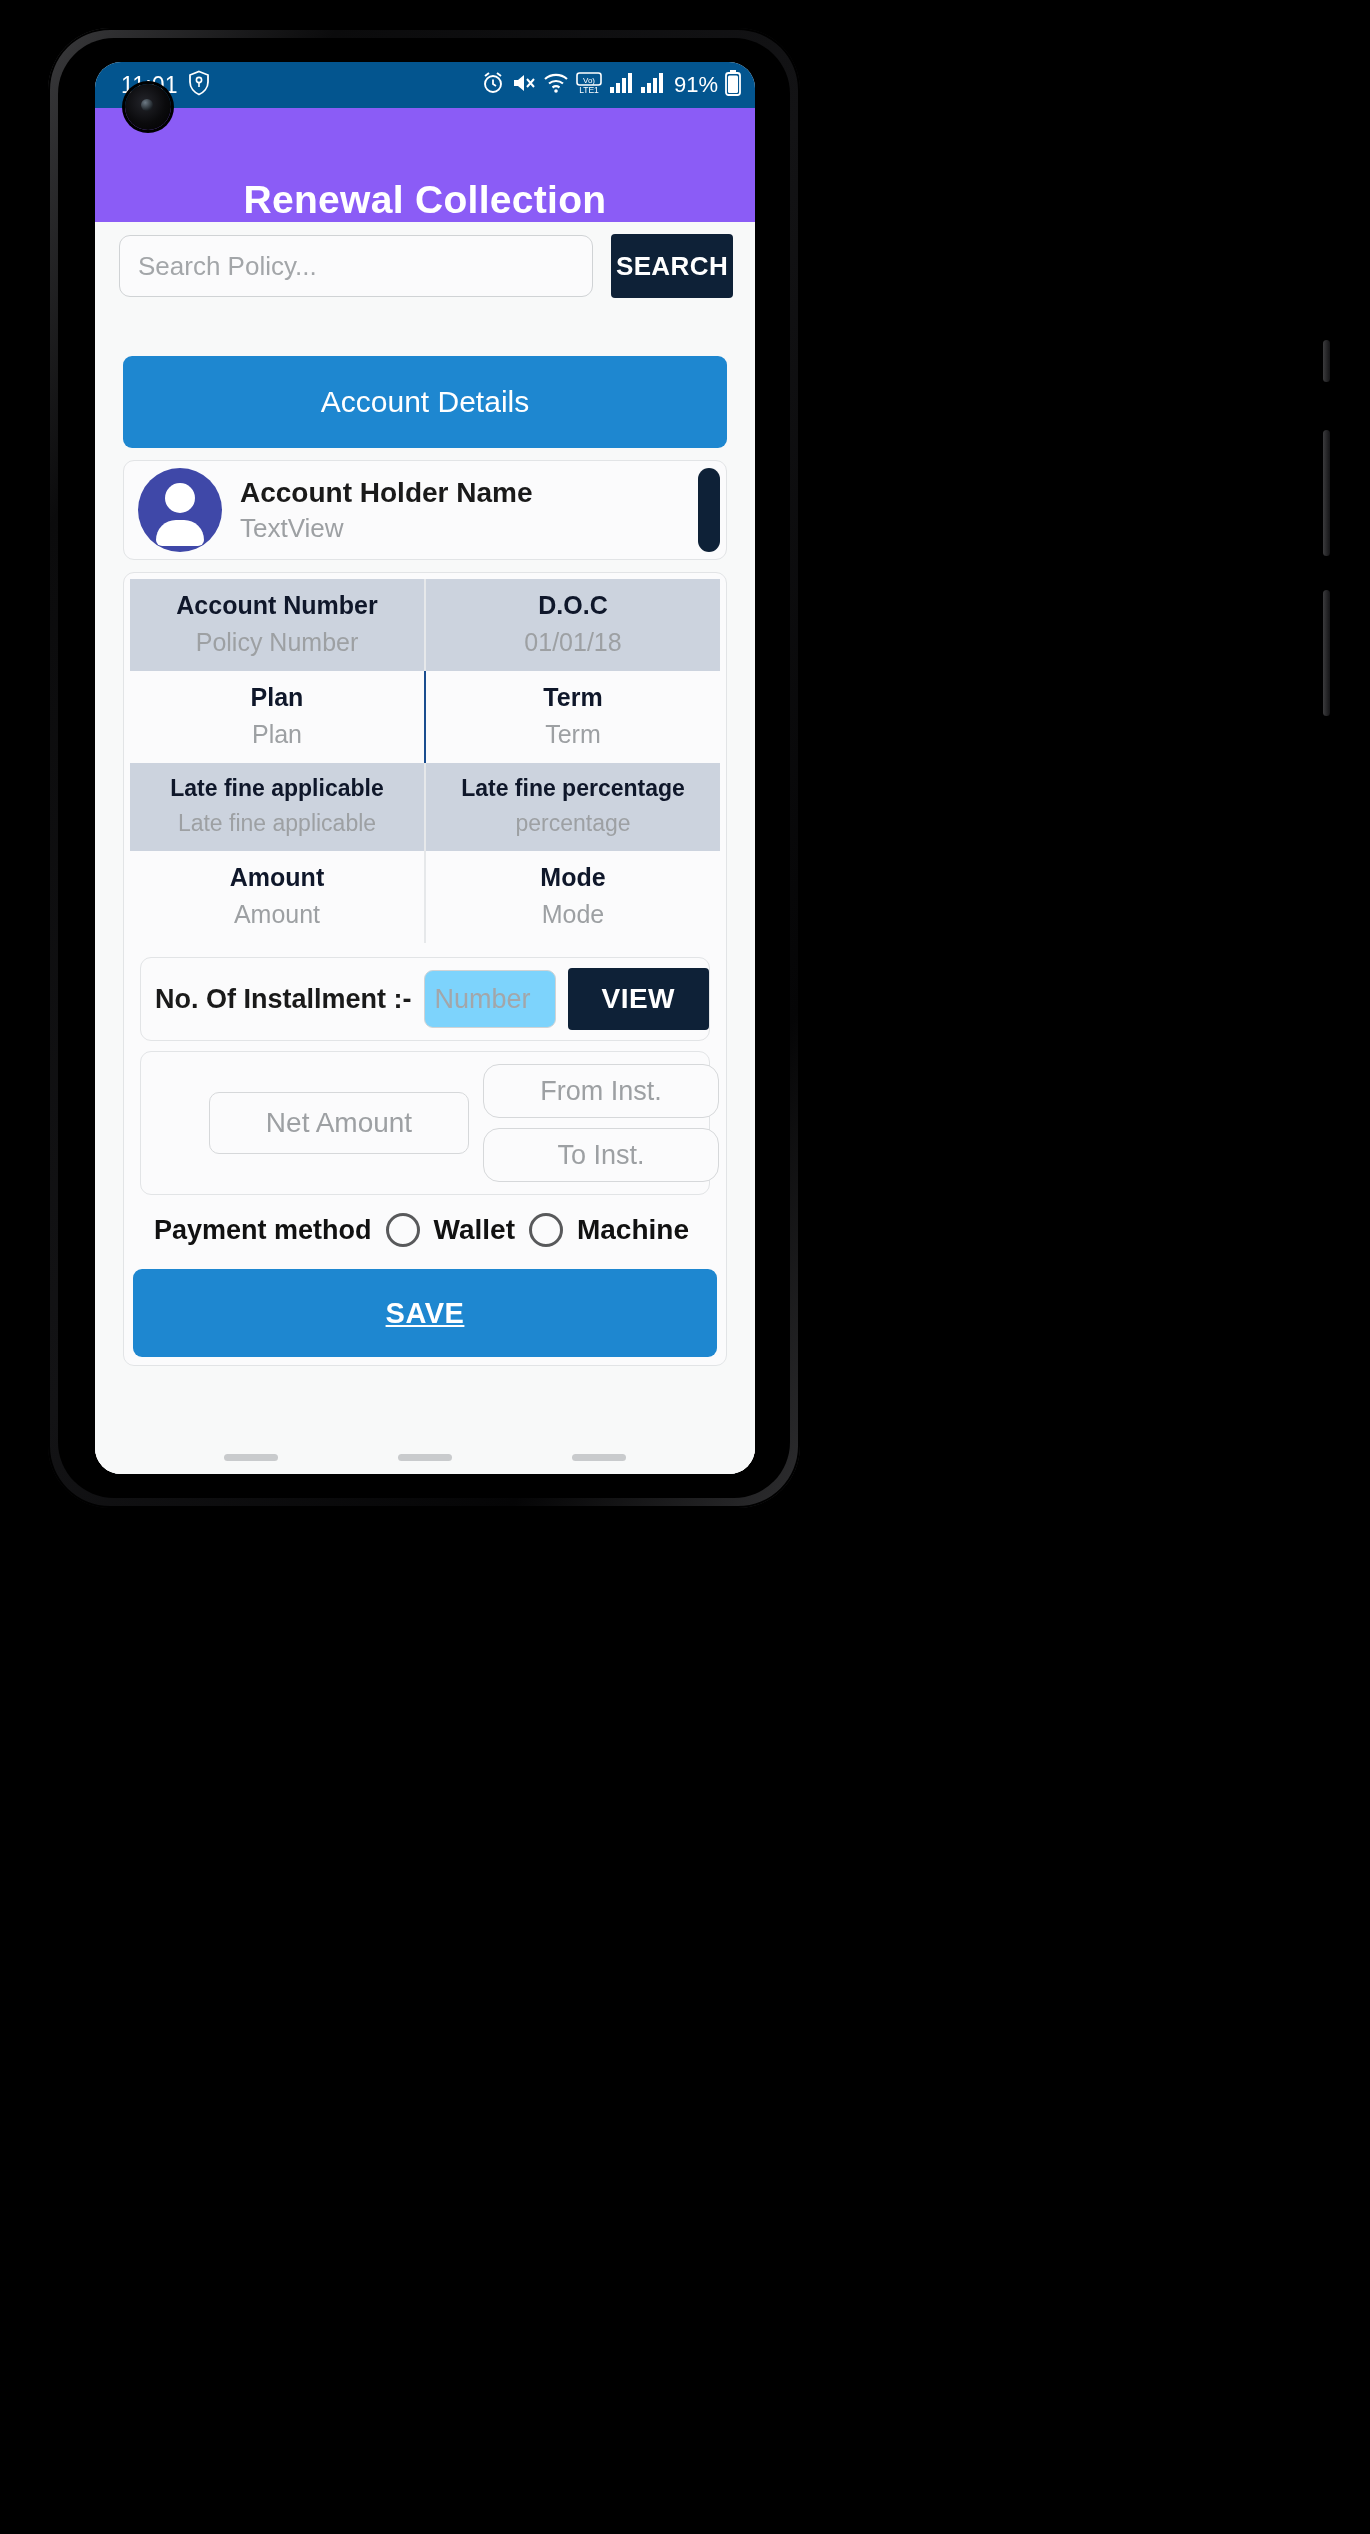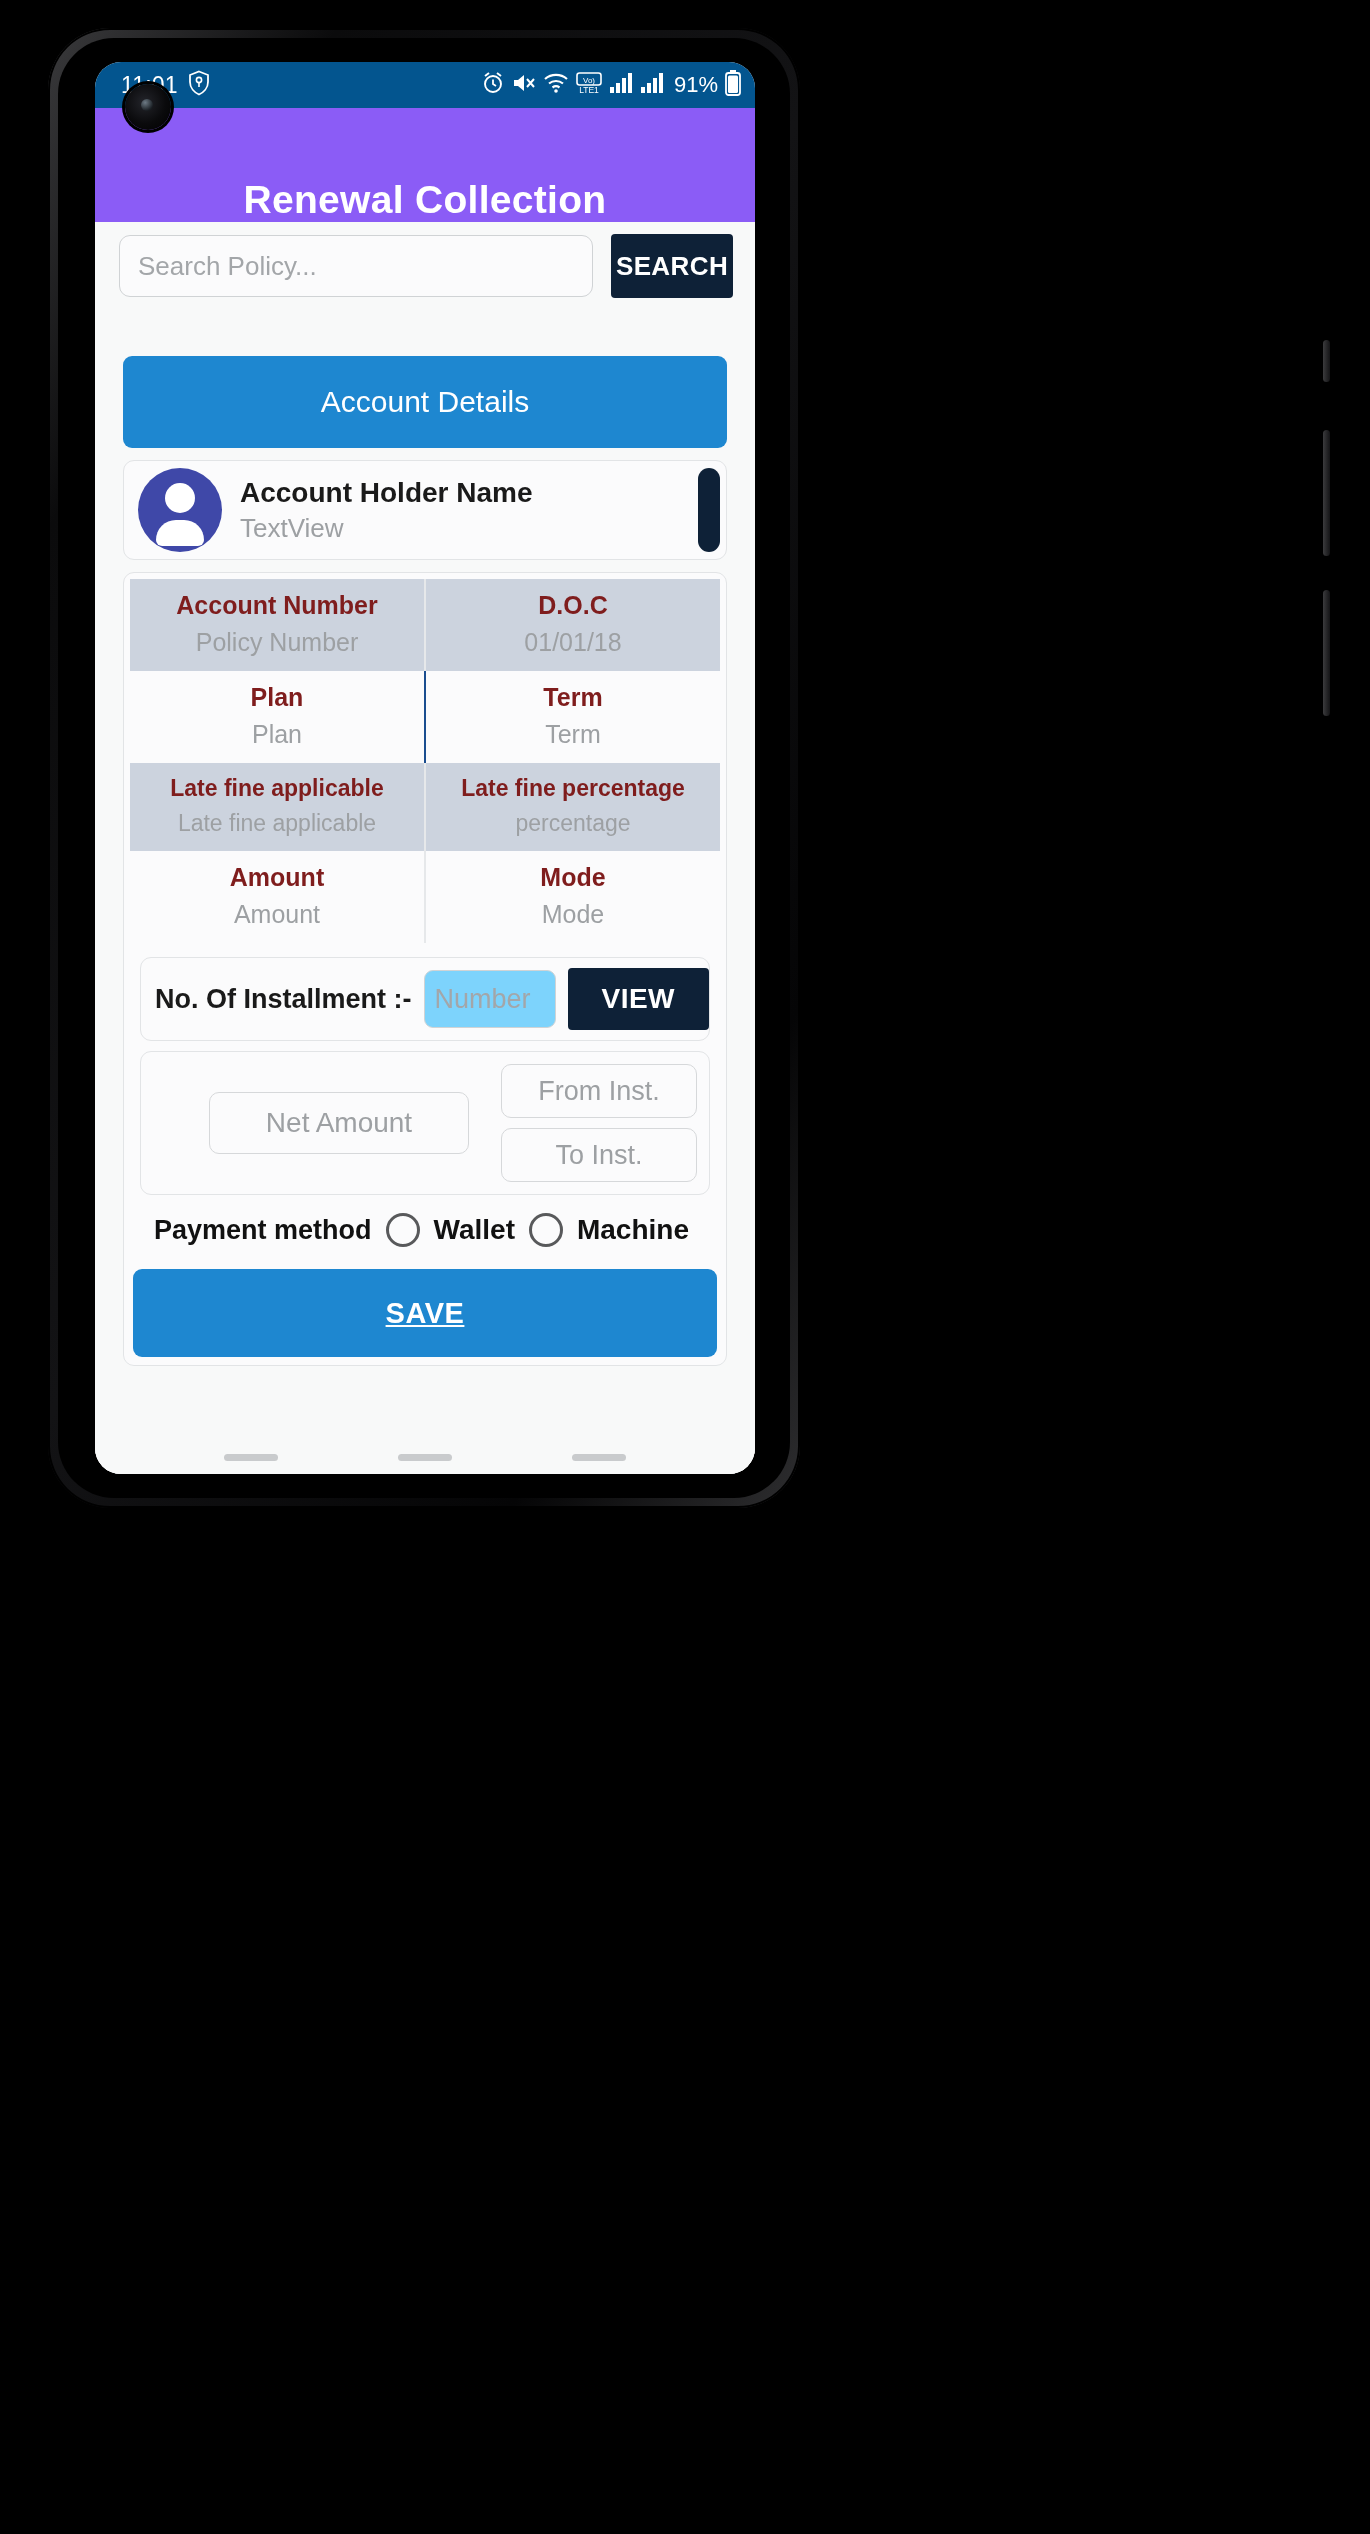--- a/index.html
+++ b/index.html
@@ -216,21 +216,21 @@
     overflow:hidden;
     padding: 6px 6px 8px 6px;
   }
   .drow { display:flex; }
   .dcell {
     flex: 1 1 50%;
     text-align:center;
     padding: 12px 6px 14px 6px;
   }
   .dcell.shade { background:#ccd3de; }
-  .dcell .dlabel { font-size: 25px; font-weight:bold; color:#7f1d1d; }
+  .dcell .dlabel { font-size: 25px; font-weight:bold; color:#0f172a; }
   .dcell .dvalue { font-size: 25px; color:#9da0a3; margin-top: 8px; }
   .dcell.small .dlabel { font-size: 23px; }
   .dcell.small .dvalue { font-size: 23px; }
   .dsep { width:2px; background:#1a4d8f; }
   .dsep.light { background:#e6e8ea; }
 
   
   .inst-box {
     display:flex;
     align-items:center;
@@ -290,24 +290,24 @@
     font-size: 28px;
     color:#9da0a3;
     padding: 0 14px;
     text-align:center;
     font-family:"Liberation Sans", sans-serif;
     outline:none;
   }
   .net-input::placeholder { color:#9da0a3; }
   .inst-col { margin-left:auto; display:flex; flex-direction:column; gap: 10px; }
   .inst-col input {
-    width: 196px;
+    width: 236px;
     height: 54px;
     border:1.6px solid #d6d8da;
-    border-radius:10px;
+    border-radius:16px;
     background:#fbfbfc;
     font-size: 27px;
     color:#a16207;
     padding: 0 12px;
     text-align:center;
     font-family:"Liberation Sans", sans-serif;
     outline:none;
   }
   .inst-col input::placeholder { color:#9da0a3; }
 

